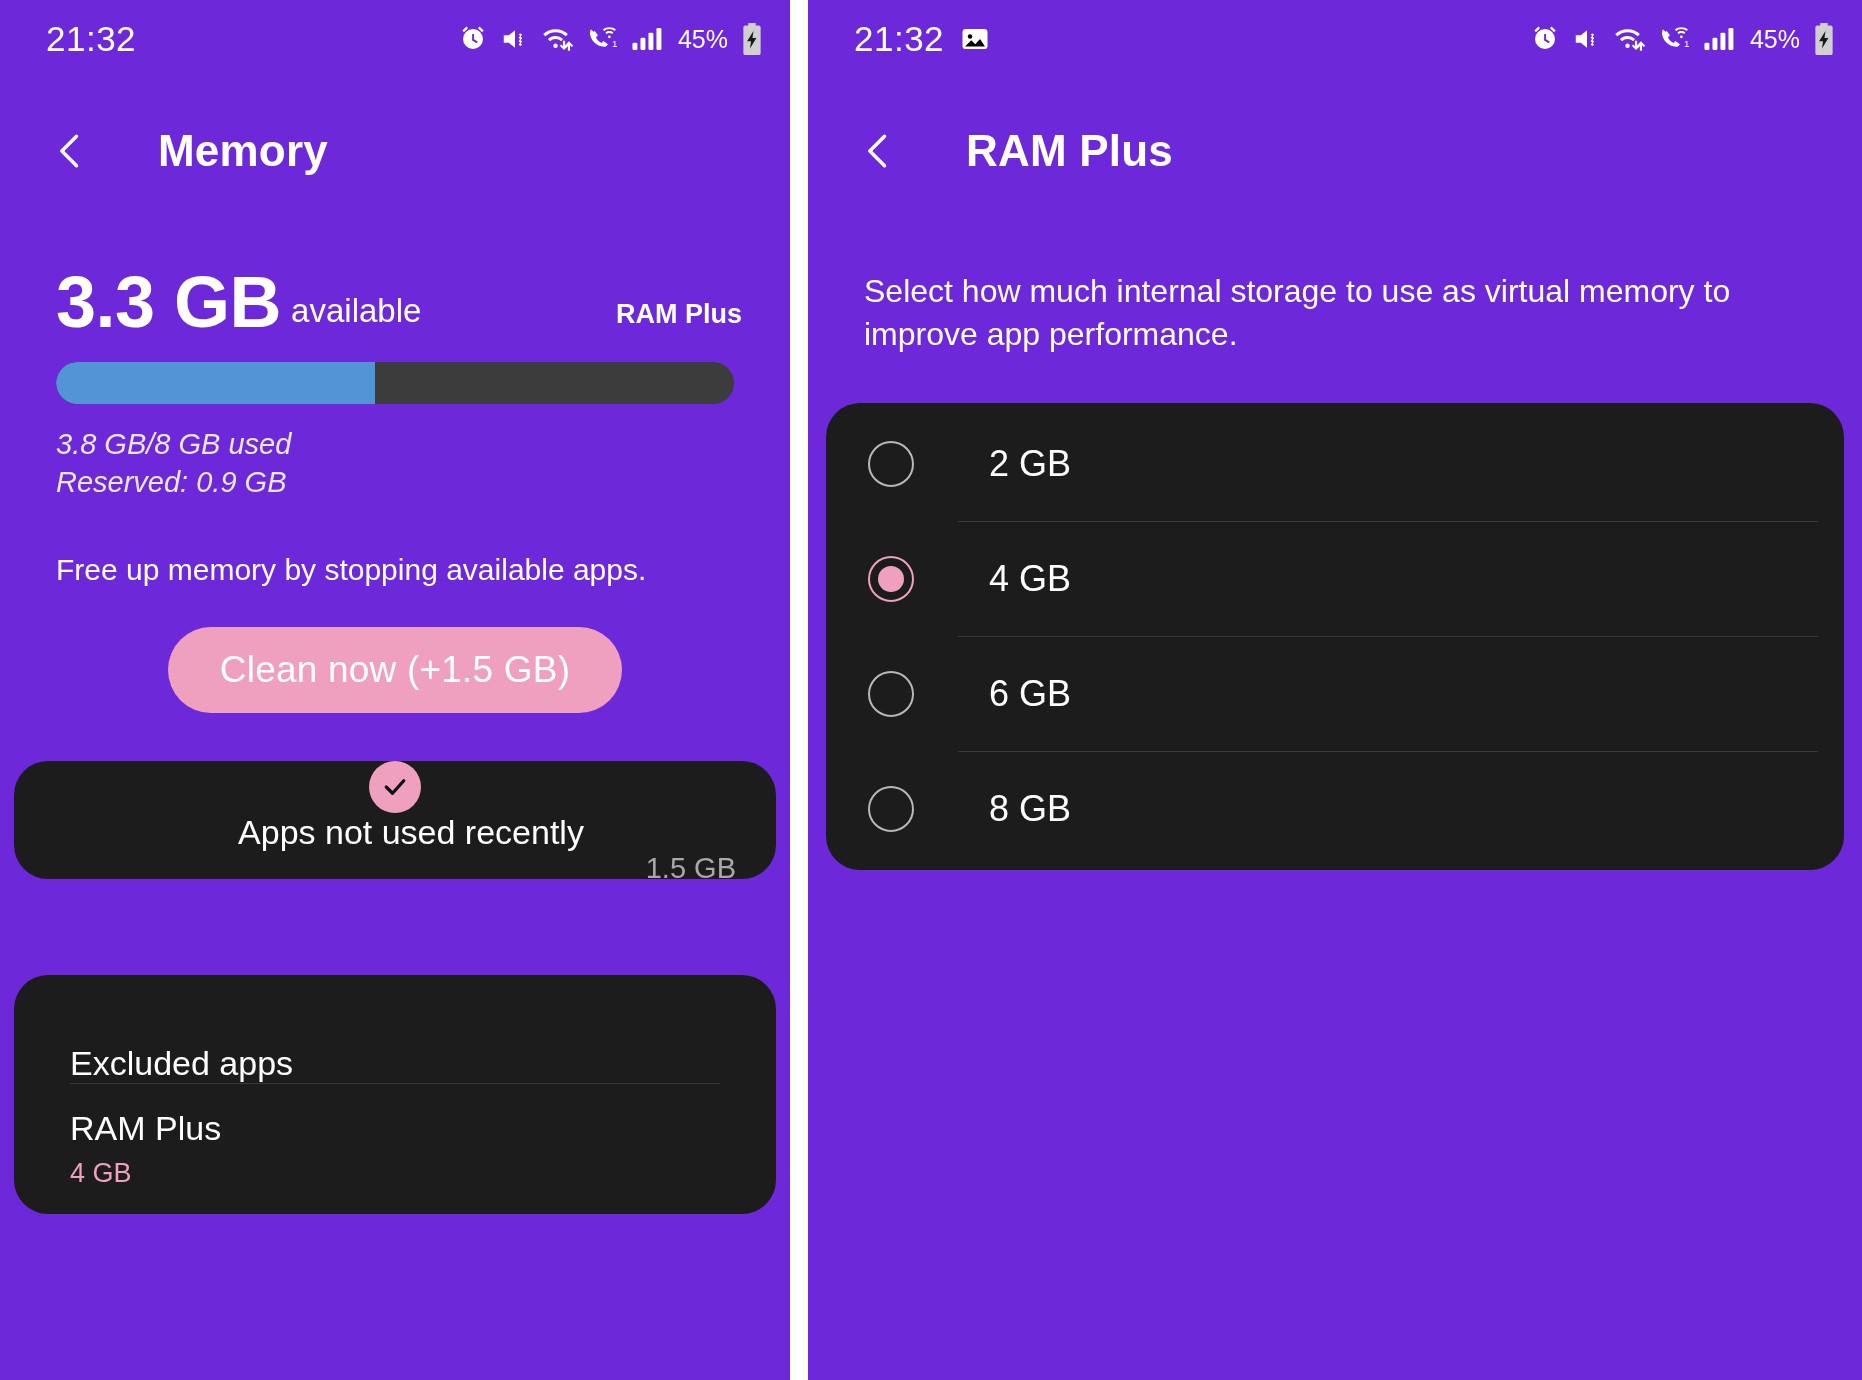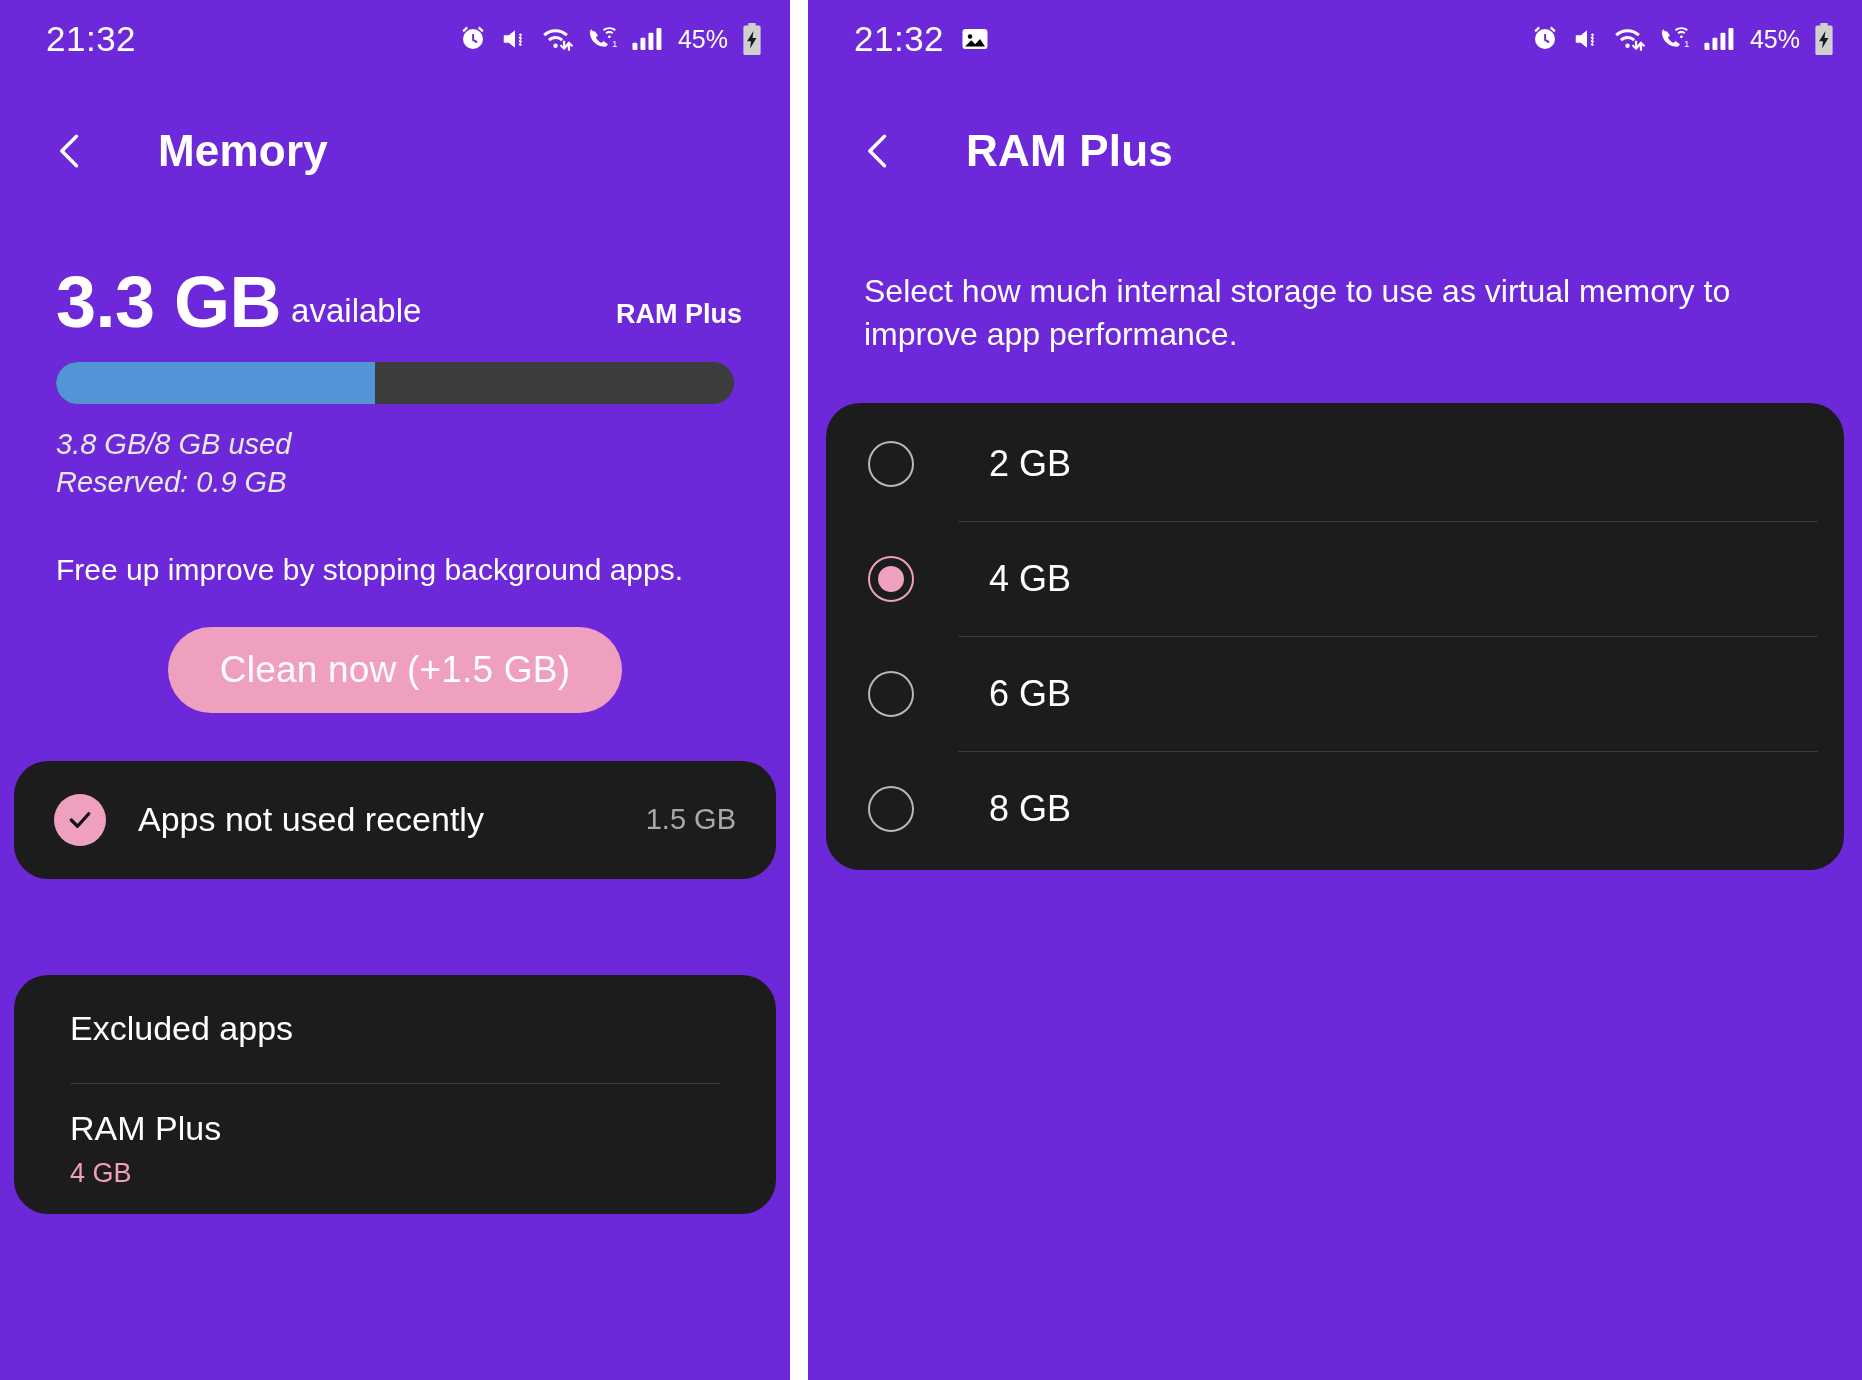--- a/index.html
+++ b/index.html
@@ -119,20 +119,21 @@
     font-size:37px; font-weight:400;
     padding:22px 52px;
     min-width:430px;
     letter-spacing:.2px;
   }
 
   .card{
     margin:0 14px;
     background:#1c1c1c;
     border-radius:34px;
+    flex-direction:column;
   }
   .card.apps{ margin-top:48px; padding:0 40px; height:118px; display:flex; align-items:center; }
   .check-circle{
     width:52px; height:52px; border-radius:50%;
     background:#efa0bf;
     display:flex; align-items:center; justify-content:center;
     flex:0 0 auto;
   }
   .apps-label{
     color:#ffffff; font-size:34px;
@@ -141,21 +142,21 @@
   .apps-size{
     margin-left:auto;
     color:#a9a9a9; font-size:29px;
   }
 
   .card.list{ margin-top:96px; padding:0; }
   .row{
     padding:0 56px;
     display:flex; flex-direction:column; justify-content:center;
   }
-  .row.excluded{ height:108px; }
+  .row.excluded{ height:108px;justify-content:flex-end; }
   .row-title{ color:#ffffff; font-size:34px; }
   .row-sub{ color:#efa0bf; font-size:27px; margin-top:10px; }
   .divider{
     height:1px; background:#3a3a3a;
     margin:0 56px;
   }
   .row.ramplus{ height:130px; }
 
   
   .desc{
@@ -271,21 +272,21 @@
 
     <div class="bar-wrap">
       <div class="bar-fill" id="bar-fill" style="width: 47%;"></div>
     </div>
 
     <div class="mem-lines">
       <div>3.8 GB/8 GB used</div>
       <div>Reserved: 0.9 GB</div>
     </div>
 
-    <div class="mem-hint">Free up improve by stopping background apps.</div>
+    <div class="mem-hint">Free up memory by stopping available apps.</div>
 
     <div class="clean-wrap">
       <button class="clean-btn">Clean now (+1.5 GB)</button>
     </div>
 
     <div class="card apps">
       <span class="check-circle">
         <svg width="30" height="30" viewBox="0 0 24 24" fill="none" stroke="#101010" stroke-width="2.6" stroke-linecap="round" stroke-linejoin="round">
             <polyline points="5 12 10 17 19 7"></polyline>
           </svg>

